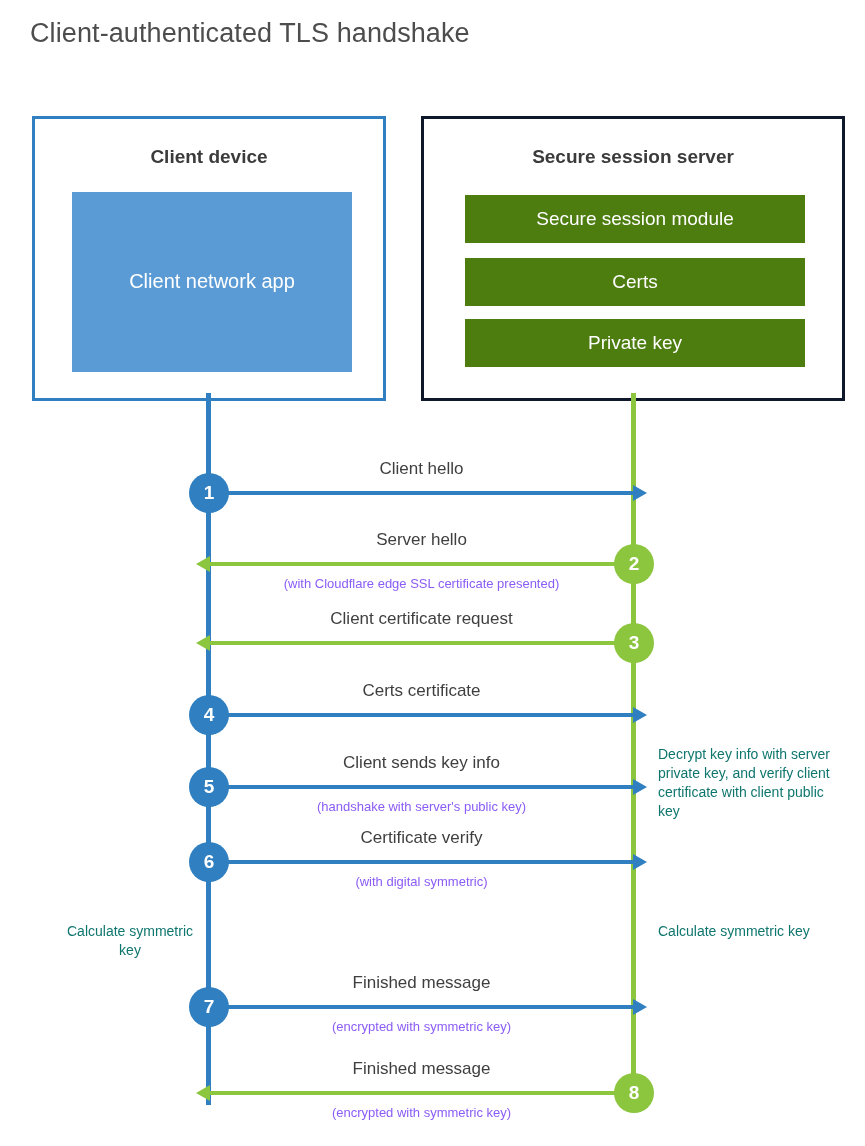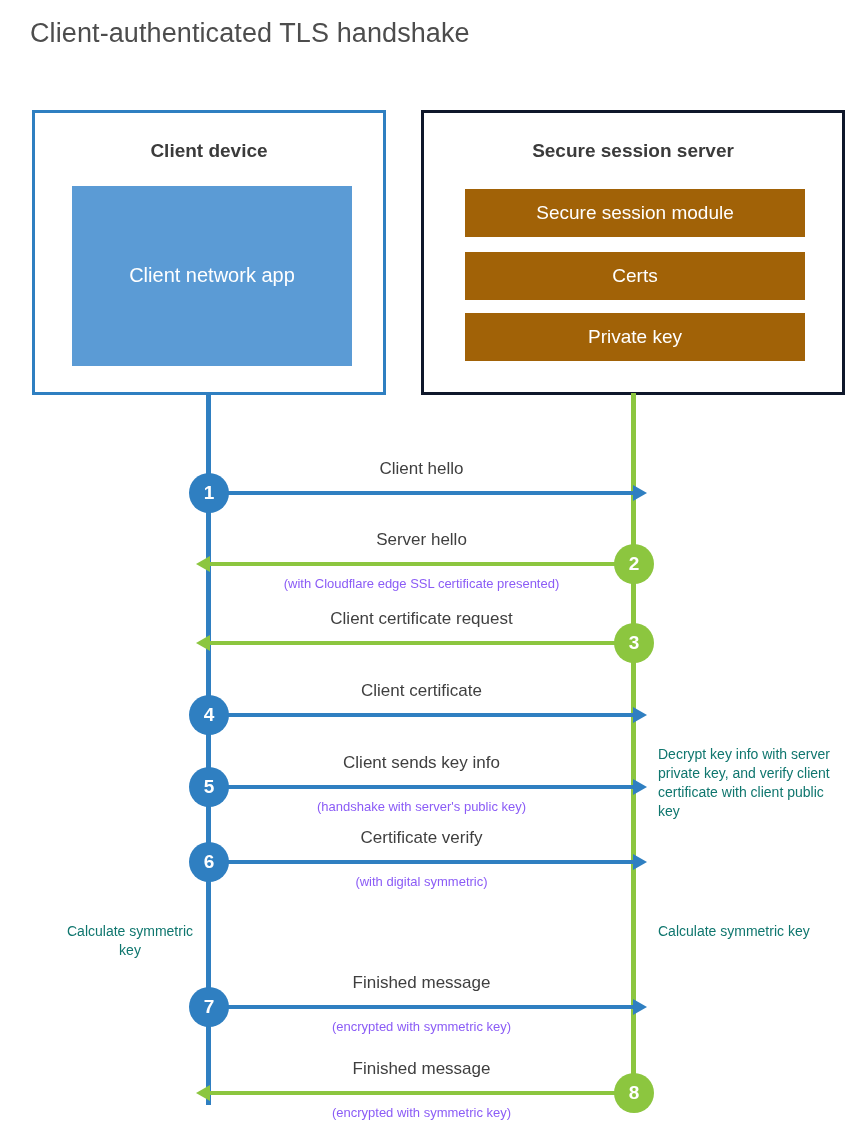--- a/index.html
+++ b/index.html
@@ -23,20 +23,21 @@
     color: #4d4d4d;
     letter-spacing: 0.1px;
     white-space: nowrap;
   }
 
   
   .actor-box {
     position: absolute;
     background: #ffffff;
     box-sizing: border-box;
+    margin-top: 6px;
   }
   #client-box {
     left: 32px;
     top: 110px;
     width: 354px;
     height: 285px;
     border: 3px solid #2f7fc1;
   }
   #server-box {
     left: 421px;
@@ -67,21 +68,21 @@
     align-items: center;
     justify-content: center;
     text-align: center;
     line-height: 1.28;
   }
   .server-block {
     position: absolute;
     left: 41px;
     width: 340px;
     height: 48px;
-    background: #a16207;
+    background: #4d7c0f;
     color: #ffffff;
     font-size: 19px;
     display: flex;
     align-items: center;
     justify-content: center;
     text-align: center;
   }
   #server-block-0 { top: 76px; }
   #server-block-1 { top: 139px; }
   #server-block-2 { top: 200px; }
@@ -232,21 +233,21 @@
   <div class="arrow-line" style="width:425px;"></div>
   <div class="arrow-head"></div>
   <div class="msg-label">Client certificate request</div>
   <div class="msg-sublabel"></div>
 </div>
 <div class="step-circle step-green" style="left:614px; top:623px;">3</div>
 
 <div class="msg blue-msg dir-right" style="left:209px; top:713px; width:425px;">
   <div class="arrow-line" style="width:425px;"></div>
   <div class="arrow-head"></div>
-  <div class="msg-label">Client certificate</div>
+  <div class="msg-label">Certs certificate</div>
   <div class="msg-sublabel"></div>
 </div>
 <div class="step-circle step-blue" style="left:189px; top:695px;">4</div>
 
 <div class="msg blue-msg dir-right" style="left:209px; top:785px; width:425px;">
   <div class="arrow-line" style="width:425px;"></div>
   <div class="arrow-head"></div>
   <div class="msg-label">Client sends key info</div>
   <div class="msg-sublabel">(handshake with server's public key)</div>
 </div>

